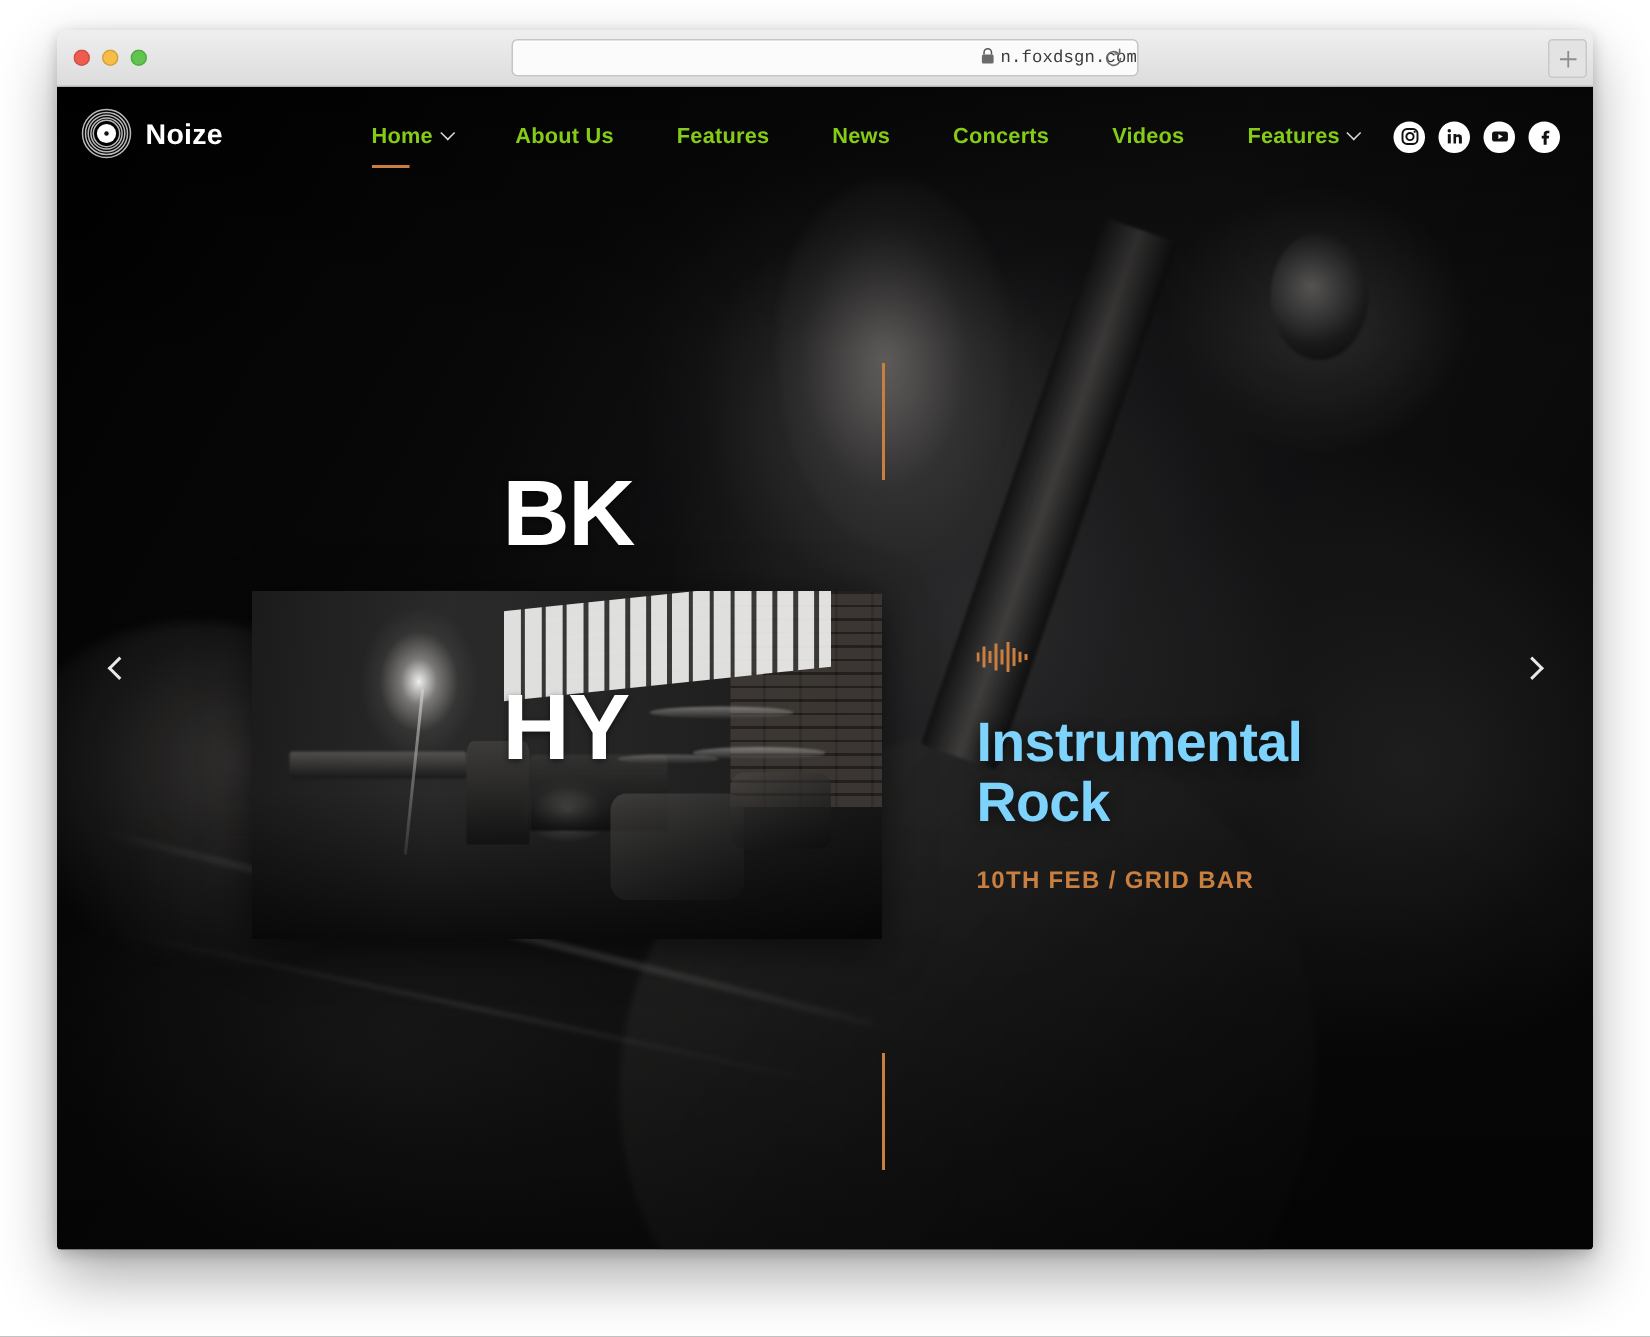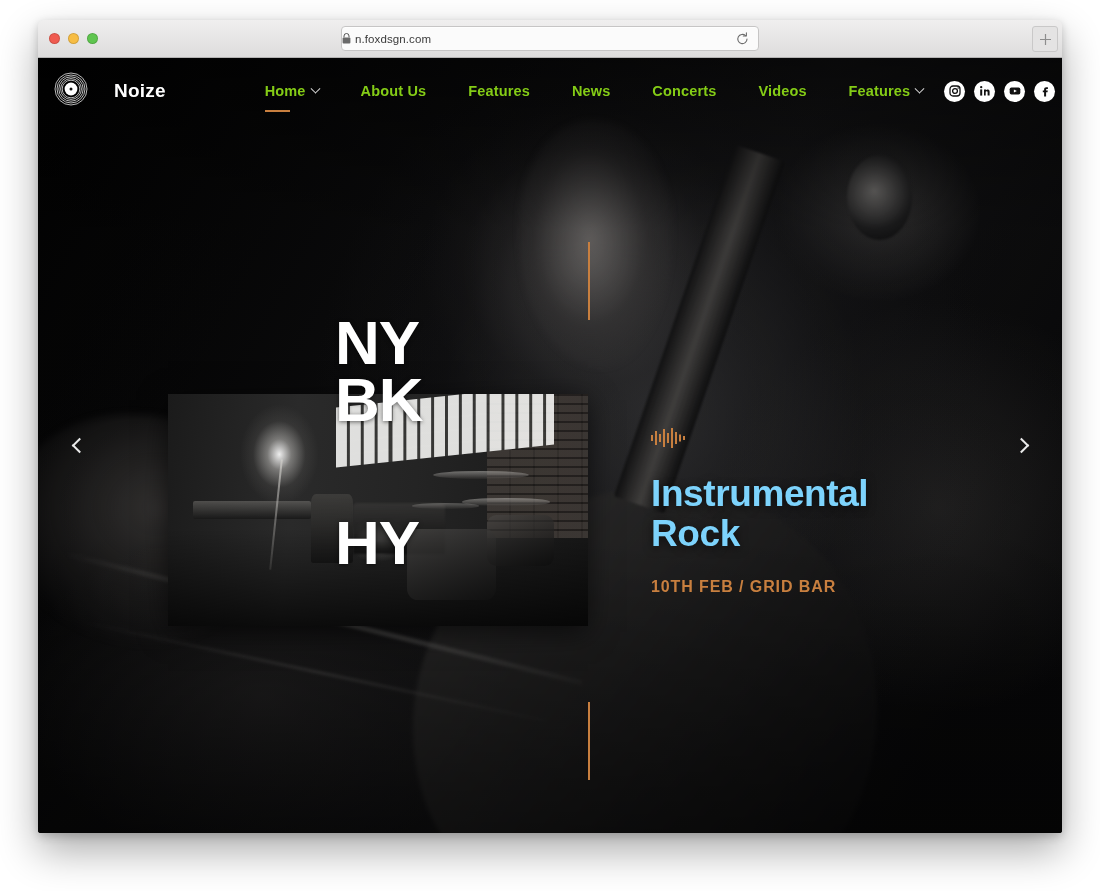--- a/index.html
+++ b/index.html
@@ -53,22 +53,23 @@
     left: 50%;
     transform: translateX(-50%);
     top: 6px;
     width: 418px;
     height: 25px;
     background: #fbfbfb;
     border: 1px solid #c6c5c5;
     border-radius: 4px;
     display: flex;
     align-items: center;
-    justify-content: flex-start;
+    justify-content: flex-end;
     box-shadow: inset 0 1px 1px rgba(255,255,255,0.85);
+    font-family: Liberation Mono, monospace;
   }
   .omnibox-inner {
     display: flex;
     align-items: center;
     gap: 4px;
   }
   .lock-icon { display:block; }
   .omnibox-url {
     font-size: 11.5px;
     color: #3b3b3b;
@@ -206,21 +207,21 @@
   .site-header {
     position: absolute;
     left: 0; right: 0; top: 0;
     height: 66px;
     display: flex;
     align-items: center;
     padding: 0 22px 0 16px;
     z-index: 30;
   }
 
-  .brand { display: flex; align-items: center; gap: 26px; }
+  .brand { display: flex; align-items: center; gap: 9px; }
   .brand-name {
     color: #ffffff;
     font-size: 19px;
     font-weight: 700;
     letter-spacing: 0.2px;
   }
 
   .main-nav {
     display: flex;
     align-items: center;
@@ -588,21 +589,20 @@
         <div class="cymbal cymbal-a"></div>
         <div class="cymbal cymbal-b"></div>
         <div class="cymbal cymbal-c"></div>
         <div class="drum-kick"></div>
         <div class="drum-floor"></div>
         <div class="mic-stand"></div>
       </div>
     </div>
 
     <div class="slide-type-stack">
-      <div>NY</div>
       <div>BK</div>
       <div class="stack-gap"></div>
       <div>HY</div>
     </div>
 
     <div class="slide-info">
       <span class="eq-icon">
         <svg width="36" height="20" viewBox="0 0 36 20">
           <g fill="#c87f3f">
             <rect x="0" y="7" width="2" height="6" fill="#c87f3f"></rect>

